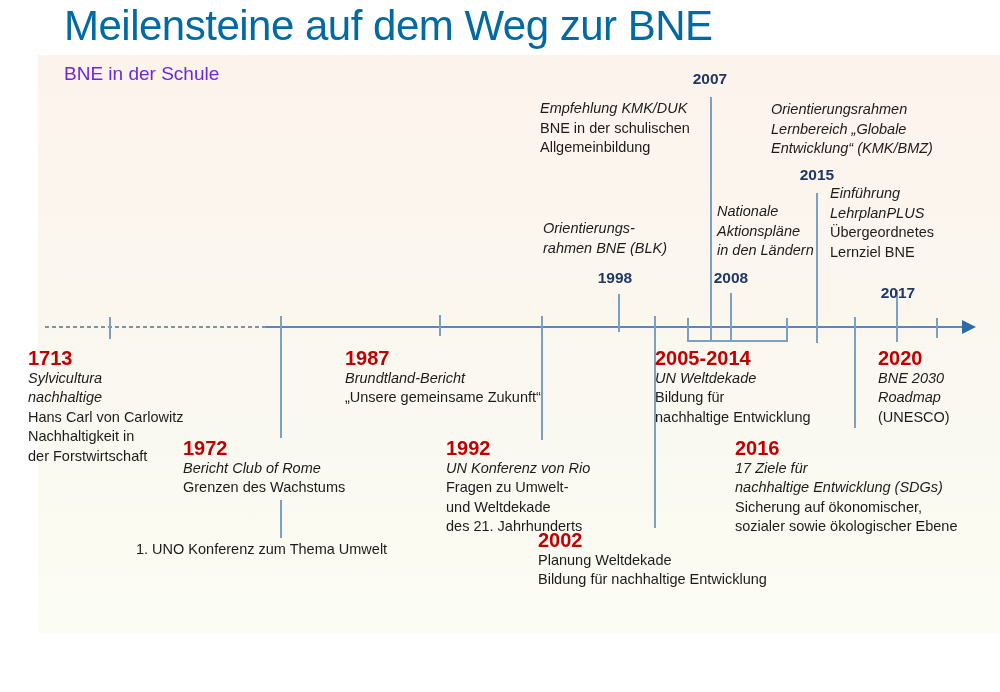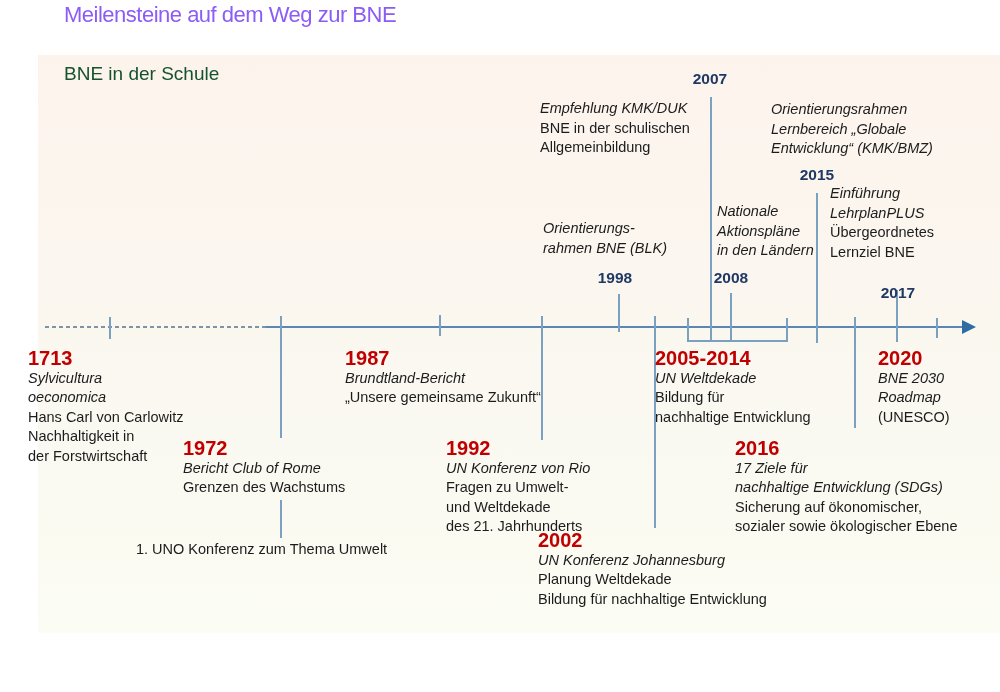--- a/index.html
+++ b/index.html
@@ -10,26 +10,26 @@
     font-family:"Liberation Sans","DejaVu Sans",sans-serif;
     color:#1c1c1c;
     overflow:hidden;
   }
   .slide{
     position:absolute;left:38px;top:55px;width:962px;height:578px;
     background:linear-gradient(180deg,#fdf3ed 0%,#faf8f0 55%,#fbfcf3 100%);
   }
   .page-title{
     position:absolute;left:64px;top:2px;
-    font-size:22px;letter-spacing:-0.5px;color:#8b5cf6;
+    font-size:42px;letter-spacing:-0.5px;color:#0369a1;
     white-space:nowrap;
   }
   .subtitle{
     position:absolute;left:64px;top:63px;
-    font-size:19px;color:#14532d;white-space:nowrap;
+    font-size:19px;color:#6d28d9;white-space:nowrap;
   }
   .evt{position:absolute;font-size:14.5px;line-height:19.5px;color:#1c1c1c;}
   .c{text-align:left}
   .l{text-align:left}
   .line{white-space:nowrap;}
   .it{font-style:italic;}
   .year{font-weight:700;font-size:20px;white-space:nowrap;}
   .red{color:#c00000;}
   .blue{color:#1f3864;}
   .ylabel{position:absolute;font-weight:700;font-size:15.5px;text-align:center;white-space:nowrap;}
@@ -107,21 +107,21 @@
 
 <div class="evt l" style="left:717px;top:202px;width:120px;">
   <div class="line it">Nationale</div>
   <div class="line it">Aktionspläne</div>
   <div class="line it">in den Ländern</div>
 </div>
 
 <div class="evt c" style="left:28px;top:349px;width:165px;">
   <div class="year red">1713</div>
   <div class="line it">Sylvicultura</div>
-  <div class="line it">oeconomica</div>
+  <div class="line it">nachhaltige</div>
   <div class="line">Hans Carl von Carlowitz</div>
   <div class="line">Nachhaltigkeit in</div>
   <div class="line">der Forstwirtschaft</div>
 </div>
 
 <div class="evt c" style="left:345px;top:349px;width:190px;">
   <div class="year red">1987</div>
   <div class="line it">Brundtland-Bericht</div>
   <div class="line">„Unsere gemeinsame Zukunft“</div>
 </div>
@@ -161,16 +161,15 @@
   <div class="line">Sicherung auf ökonomischer,</div>
   <div class="line">sozialer sowie ökologischer Ebene</div>
 </div>
 
 <div class="evt c" style="left:136px;top:540px;width:290px;">
   <div class="line">1. UNO Konferenz zum Thema Umwelt</div>
 </div>
 
 <div class="evt c" style="left:538px;top:531px;width:242px;">
   <div class="year red">2002</div>
-  <div class="line it">UN Konferenz Johannesburg</div>
   <div class="line">Planung Weltdekade</div>
   <div class="line">Bildung für nachhaltige Entwicklung</div>
 </div>
 
 </body></html>

